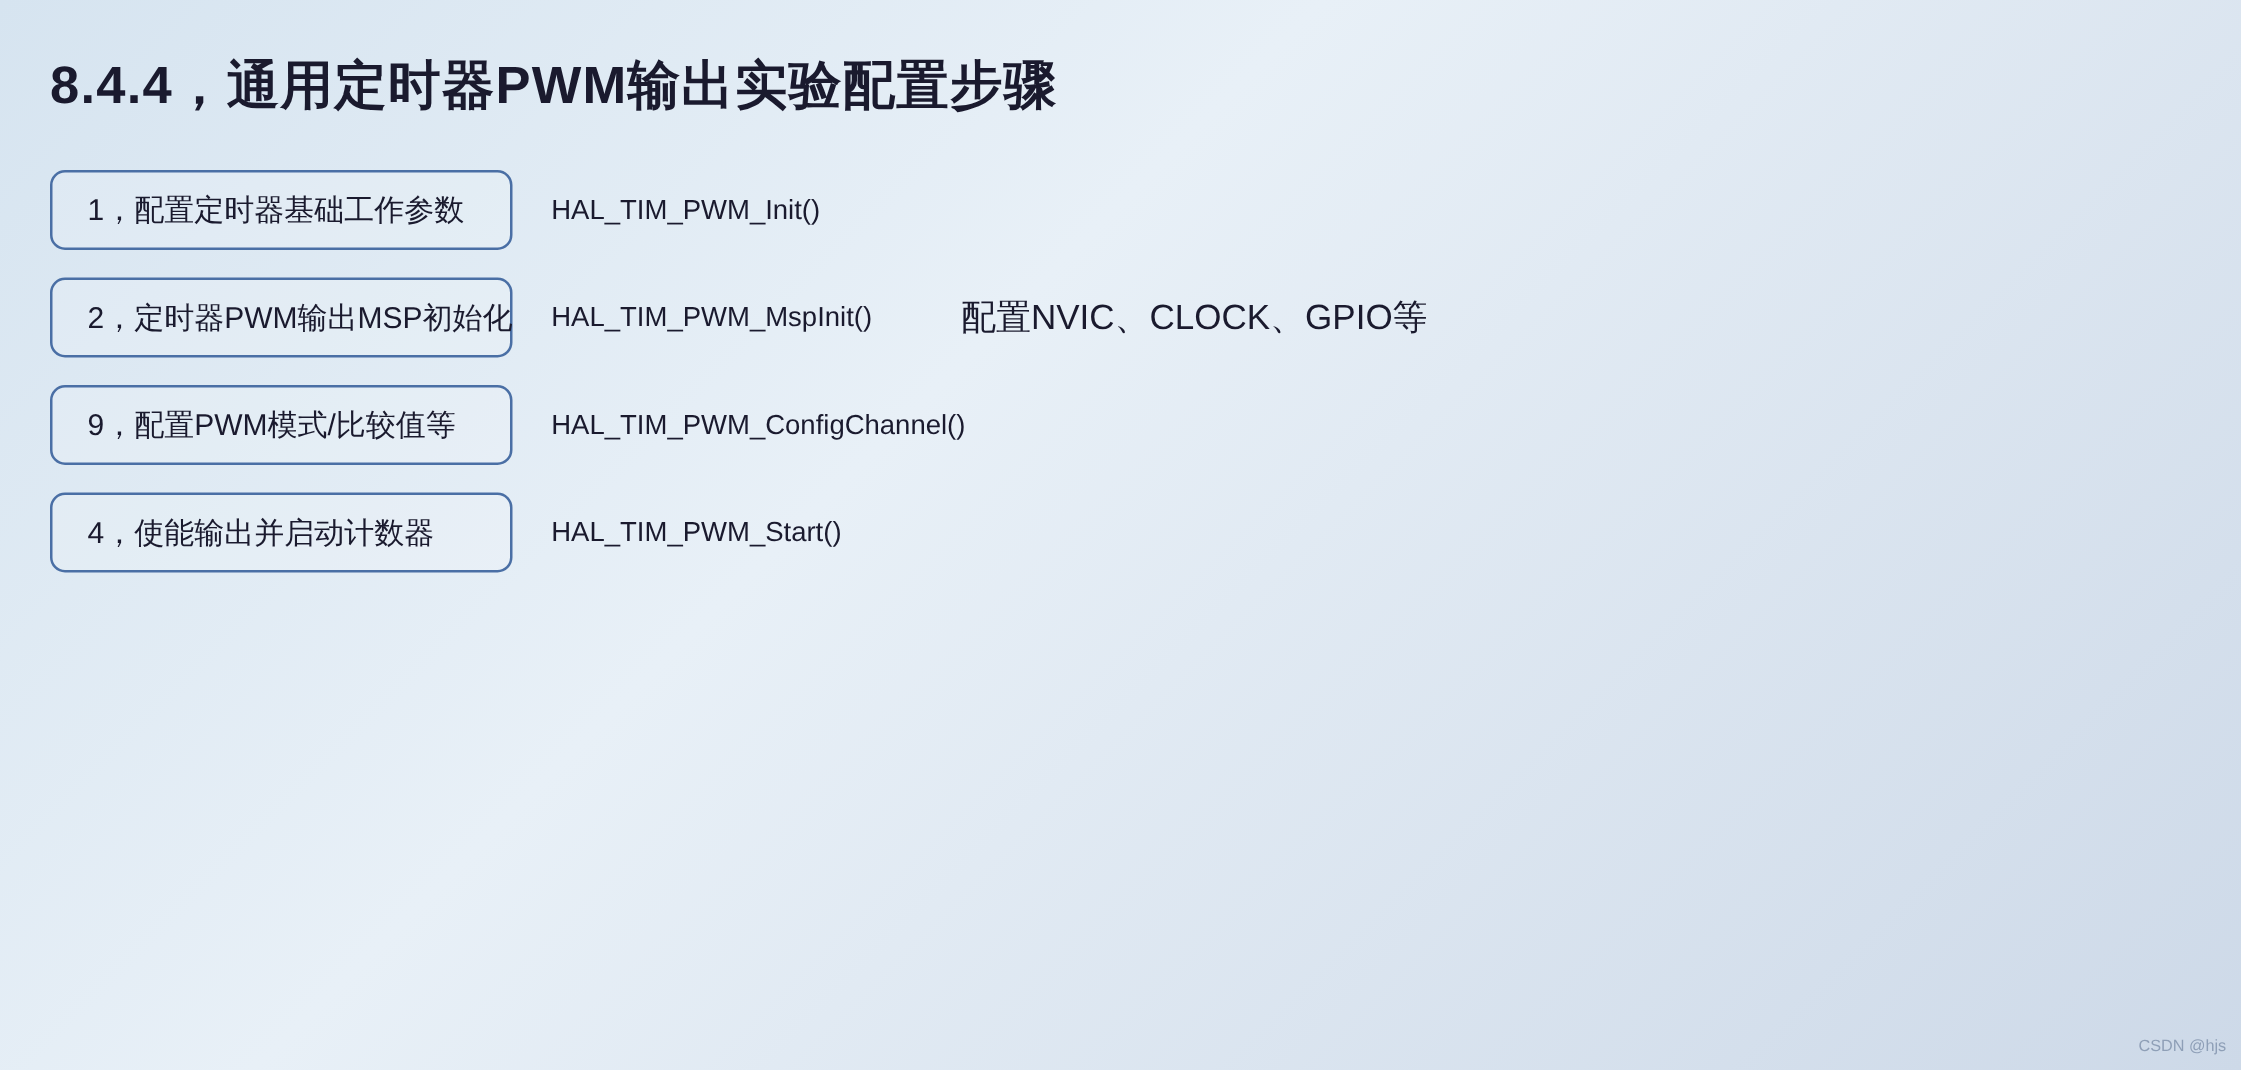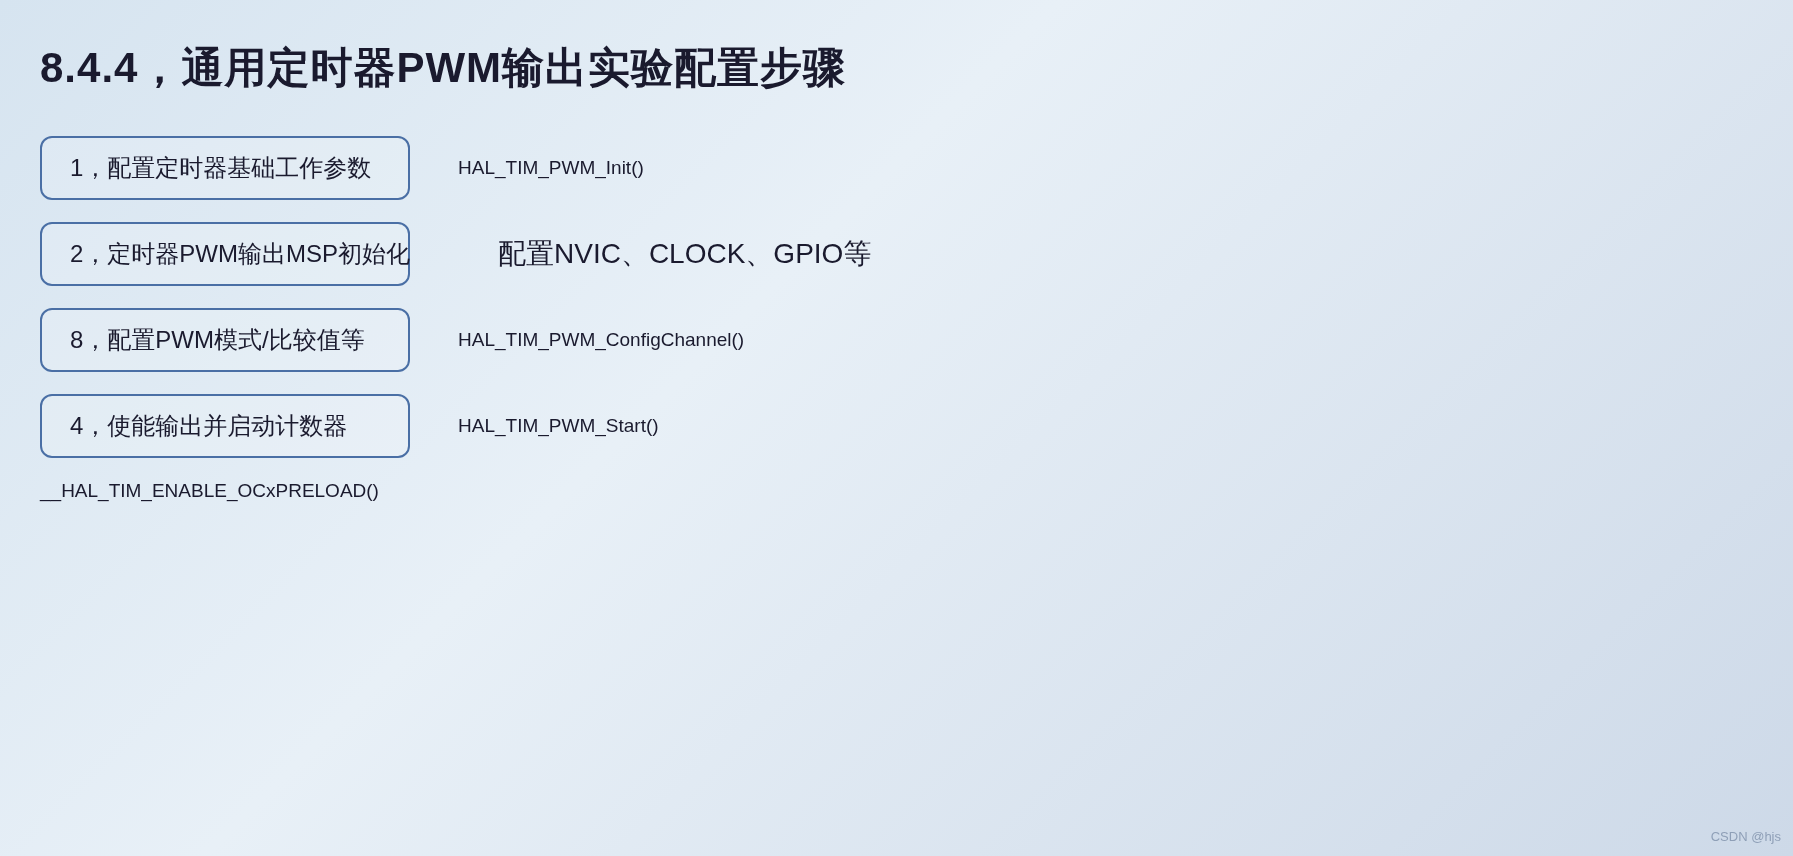--- a/index.html
+++ b/index.html
@@ -32,41 +32,41 @@
 
     .steps-list {
       display: flex;
       flex-direction: column;
       gap: 22px;
     }
 
     .step-row {
       display: flex;
       align-items: center;
-      gap: 48px;
+      gap: 31px;
     }
 
     .step-box {
       display: flex;
       align-items: center;
       justify-content: flex-start;
       border: 2px solid #4a6fa5;
       border-radius: 12px;
       padding: 14px 28px;
       min-width: 370px;
       width: 370px;
       background: rgba(255,255,255,0.15);
       font-size: 24px;
       color: #1a1a2e;
       font-weight: 500;
       white-space: nowrap;
     }
 
     .step-function {
-      font-size: 19px;
+      font-size: 22px;
       color: #1a1a2e;
       font-weight: 400;
       white-space: nowrap;
     }
 
     .step-extra {
       font-size: 28px;
       color: #1a1a2e;
       font-weight: 400;
       margin-left: 40px;
@@ -88,29 +88,29 @@
 <div class="container">
   <h1 class="page-title">8.4.4，通用定时器PWM输出实验配置步骤</h1>
 
   <div class="steps-list">
   <div class="step-row">
         <div class="step-box">1，配置定时器基础工作参数</div>
         <span class="step-function">HAL_TIM_PWM_Init()</span>
       </div>
       <div class="step-row">
         <div class="step-box">2，定时器PWM输出MSP初始化</div>
+        <span class="step-function">HAL_TIM_PWM_MspInit()</span>
         <span class="step-extra">配置NVIC、CLOCK、GPIO等</span>
       </div>
       <div class="step-row">
-        <div class="step-box">8，配置PWM模式/比较值等</div>
+        <div class="step-box">9，配置PWM模式/比较值等</div>
         <span class="step-function">HAL_TIM_PWM_ConfigChannel()</span>
       </div>
       <div class="step-row">
         <div class="step-box">4，使能输出并启动计数器</div>
         <span class="step-function">HAL_TIM_PWM_Start()</span>
       </div>
       <div class="step-row">
-        <span class="step-function">__HAL_TIM_ENABLE_OCxPRELOAD()</span>
       </div>
     </div>
 </div>
 
 <div class="watermark">CSDN @hjs</div>
 
 </body></html>

